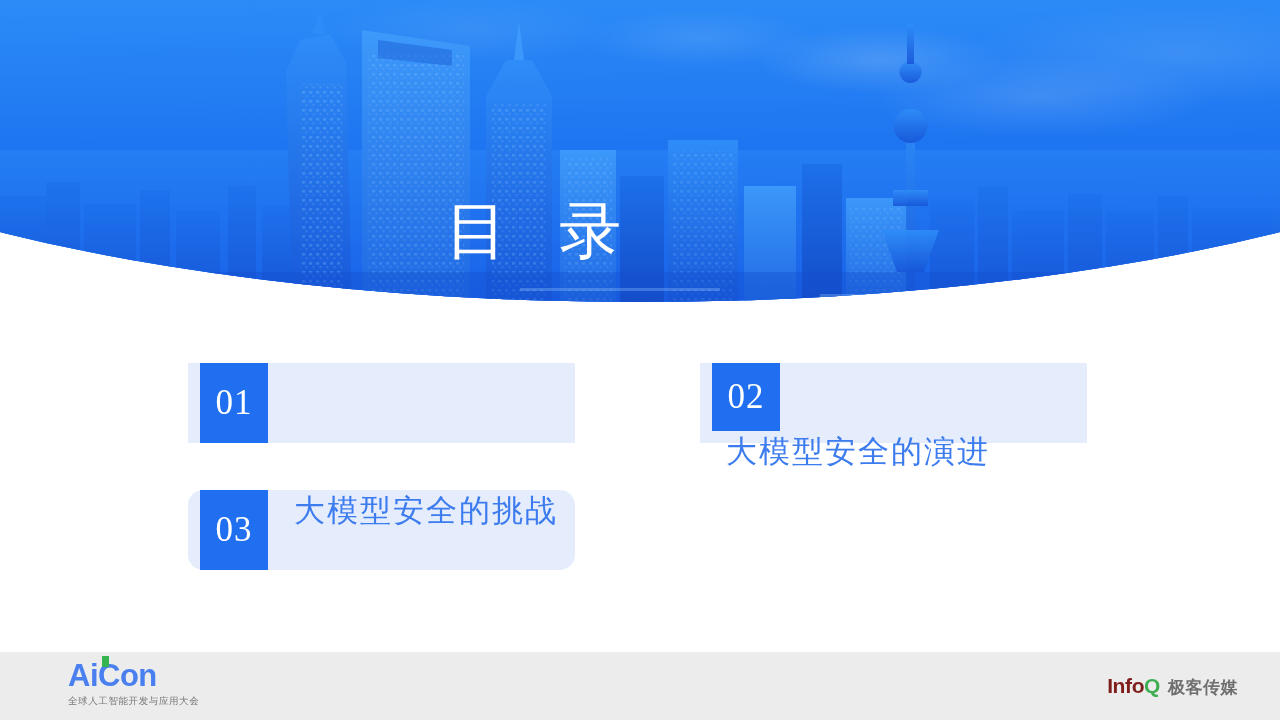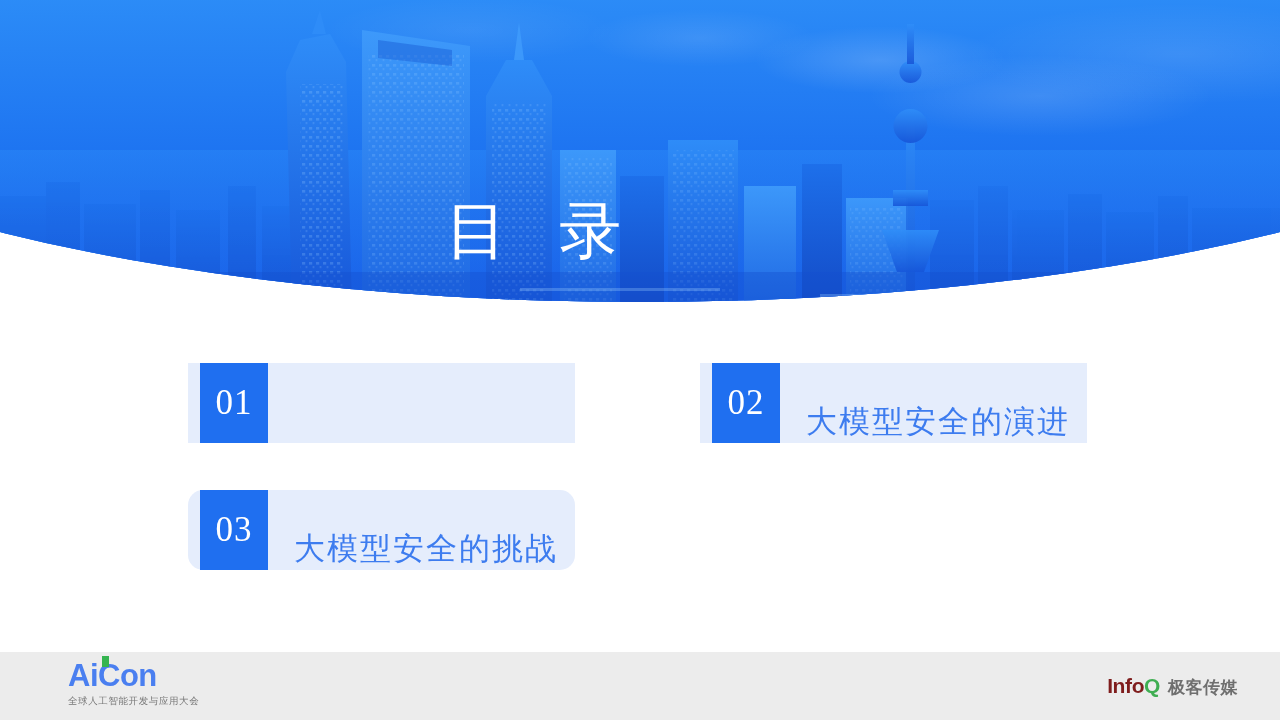--- a/index.html
+++ b/index.html
@@ -95,24 +95,24 @@
     top: 363px;
     width: 900px;
     height: 208px;
   }
   .toc-item {
     position: absolute;
     width: 387px;
     height: 80px;
     background: #e5edfc;
     display: flex;
-    align-items: flex-end;
+    align-items: flex-start;
   }
   .toc-item.c0 { left: 0px; }
-  .toc-item.c1 { left: 512px; }
+  .toc-item.c1 { left: 512px; flex-direction: column; }
   .toc-item.r0 { top: 0px; }
   .toc-item.r1 { top: 127px; border-radius: 15px; }
   .toc-num {
     width: 68px;
     height: 80px;
     flex: 0 0 68px;
     margin-left: 12px;
     background: #1f6ff0;
     color: #ffffff;
     font-family: "Liberation Serif", serif;

